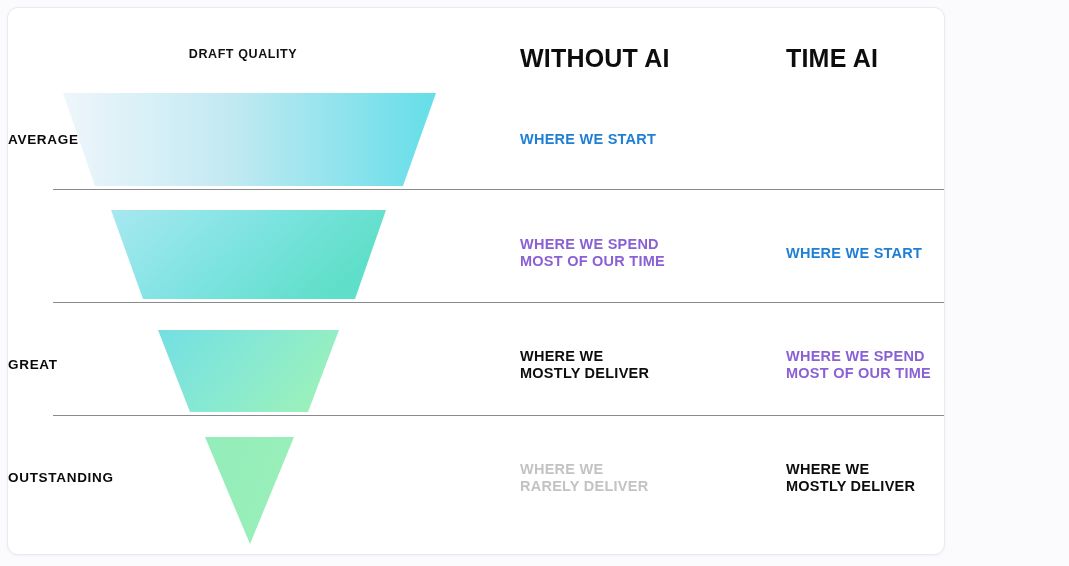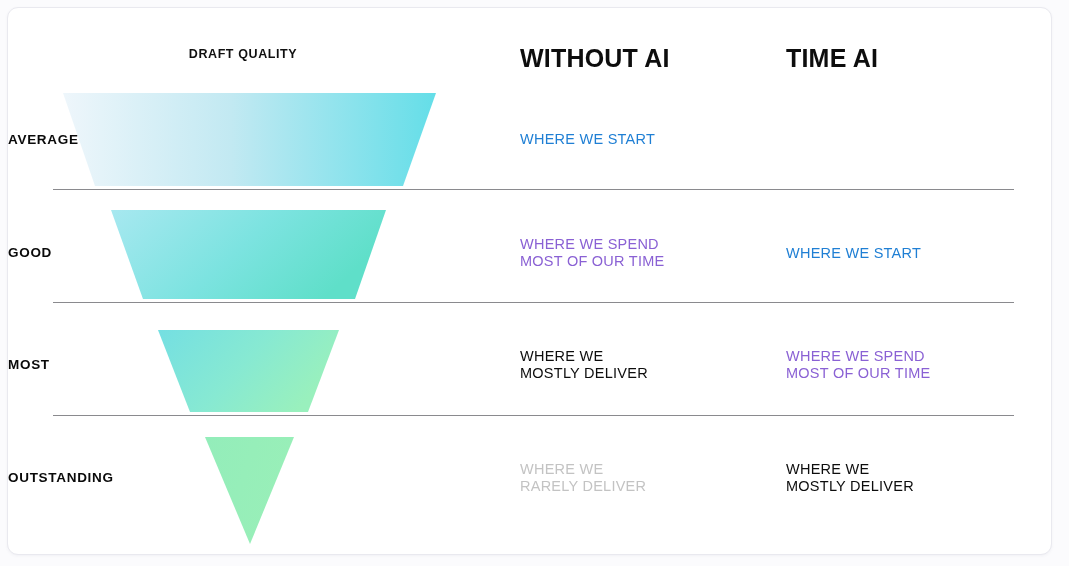--- a/index.html
+++ b/index.html
@@ -10,21 +10,21 @@
     width: 1069px;
     height: 566px;
     background: #fbfbfd;
     font-family: "Liberation Sans", sans-serif;
     overflow: hidden;
   }
   #card {
     position: absolute;
     left: 7px;
     top: 7px;
-    width: 1045px;
+    width: 938px;
     height: 548px;
     background: #ffffff;
     border: 1px solid #e9e9ef;
     border-radius: 11px;
     box-sizing: border-box;
     box-shadow: 0 1px 3px rgba(60,60,90,0.05);
     overflow: hidden;
   }
 
   
@@ -77,21 +77,21 @@
     font-weight: bold;
     letter-spacing: 0.7px;
     color: #0a0a0a;
     pointer-events: none;
   }
 
   
   .phrase {
     position: absolute;
     font-size: 14.5px;
-    font-weight: normal;
+    font-weight: bold;
     letter-spacing: 0.25px;
     line-height: 17px;
     white-space: pre-line;
   }
   .col-without { left: 512px; }
   .col-with    { left: 778px; }
 </style>
 </head>
 <body>
 
@@ -133,22 +133,21 @@
 
       <polygon points="103,202 378,202 347,291 135,291" fill="url(#g2)"></polygon>
 
       <polygon points="150,322 331,322 300,404 182,404" fill="url(#g3)"></polygon>
 
       <polygon points="197,429 286,429 242,536" fill="url(#g4)"></polygon>
     </svg>
   </div>
 
   <div class="stage-label" style="top:124px">AVERAGE</div>
-  <div class="stage-label" style="top:237px">GOOD</div>
-  <div class="stage-label" style="top:349px">MOST</div>
+  <div class="stage-label" style="top:349px">GREAT</div>
   <div class="stage-label" style="top:462px">OUTSTANDING</div>
 
   <div class="phrase col-without" style="top:123px;color:#1f7fd4">WHERE WE START</div>
   <div class="phrase col-without" style="top:228px;color:#8a61d4">WHERE WE SPEND
 MOST OF OUR TIME</div>
   <div class="phrase col-without" style="top:340px;color:#0d0d0d">WHERE WE
 MOSTLY DELIVER</div>
   <div class="phrase col-without" style="top:453px;color:#c3c3c3">WHERE WE
 RARELY DELIVER</div>
 

